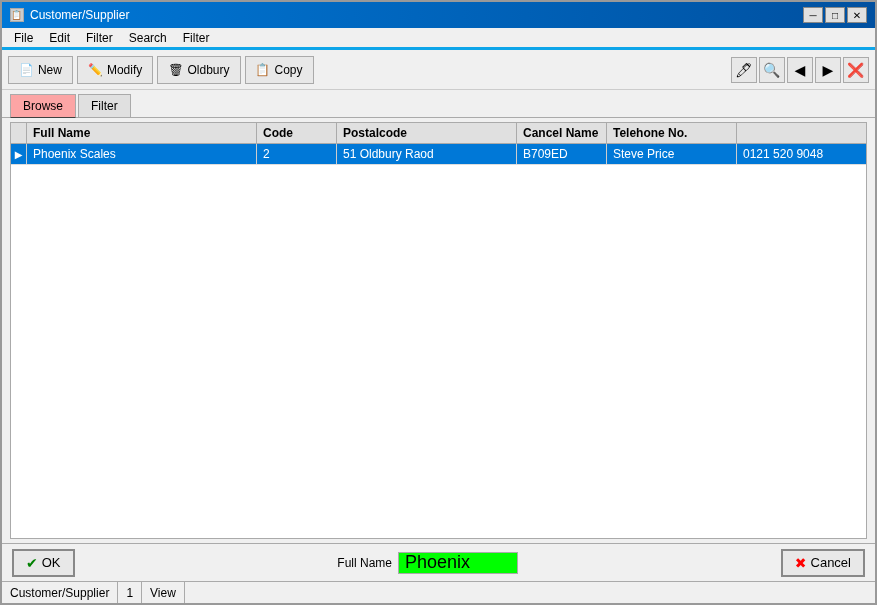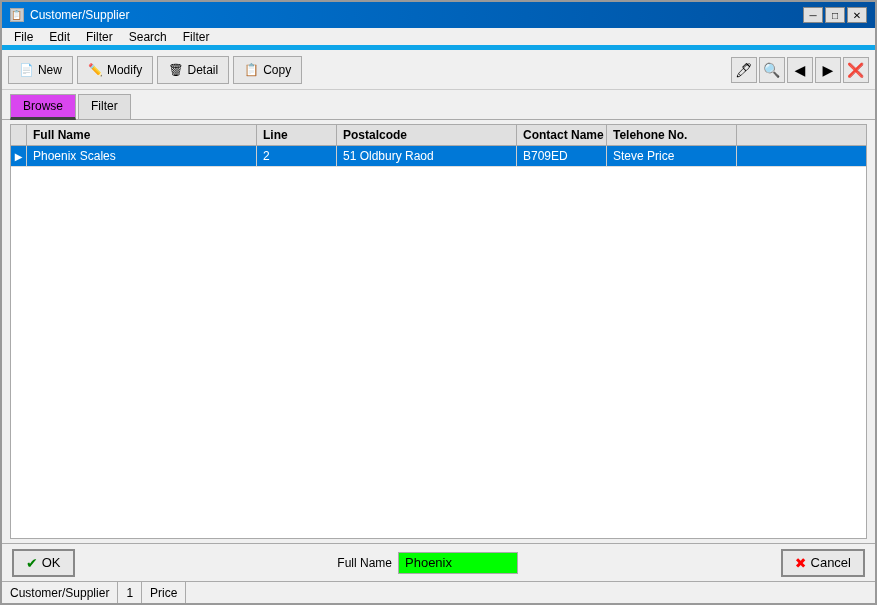--- a/index.html
+++ b/index.html
@@ -67,21 +67,21 @@
       cursor: pointer;
       display: flex;
       align-items: center;
       justify-content: center;
       font-size: 10px;
       color: #000;
     }
 
     .menu-bar {
       background: #f0f0f0;
-      border-bottom: 5px solid #0ea5e9;
+      border-bottom: 3px solid #0ea5e9;
       display: flex;
       align-items: center;
       height: 22px;
       padding: 0 4px;
       flex-shrink: 0;
     }
 
     .menu-item {
       padding: 2px 8px;
       cursor: pointer;
@@ -144,22 +144,22 @@
       padding: 4px 12px;
       border: 1px solid #aaa;
       border-bottom: none;
       cursor: pointer;
       background: #e0e0e0;
       font-size: 12px;
       margin-right: 2px;
     }
 
     .tab.active {
-      background: #d946ef;
-      border-bottom: 3px solid #404040;
+      background: #fca5a5;
+      border-bottom: 1px solid #404040;
       margin-bottom: -1px;
       z-index: 1;
     }
 
     .content-area {
       flex: 1;
       background: white;
       border: 1px solid #aaa;
       margin: 4px 8px;
       overflow: hidden;
@@ -267,21 +267,21 @@
       display: flex;
       align-items: center;
       gap: 6px;
       font-size: 12px;
     }
 
     .fullname-input {
       background: #00ff00;
       border: 1px solid #aaa;
       padding: 3px 6px;
-      font-size: 13px;
+      font-size: 18px;
       width: 120px;
       height: 22px;
     }
 
     .bottom-status-bar {
       background: #f0f0f0;
       border-top: 1px solid #aaa;
       display: flex;
       align-items: center;
       height: 22px;
@@ -329,21 +329,21 @@
     <button class="toolbar-btn">
       <span>📄</span>
       <span>New</span>
     </button>
     <button class="toolbar-btn">
       <span>✏️</span>
       <span>Modify</span>
     </button>
     <button class="toolbar-btn">
       <span>🗑</span>
-      <span>Detail</span>
+      <span>Oldbury</span>
     </button>
     <button class="toolbar-btn">
       <span>📋</span>
       <span>Copy</span>
     </button>
     <div class="toolbar-separator"></div>
     <div class="toolbar-right">
       <button class="toolbar-icon-btn">🖊</button>
       <button class="toolbar-icon-btn">🔍</button>
       <button class="toolbar-icon-btn">◀</button>
@@ -355,35 +355,36 @@
   <div class="tab-bar">
     <div class="tab active">Browse</div>
     <div class="tab">Filter</div>
   </div>
 
   <div class="content-area">
 
     <div class="table-header">
       <div class="th"></div>
       <div class="th">Full Name</div>
-      <div class="th">Line</div>
+      <div class="th">Code</div>
       <div class="th">Postalcode</div>
-      <div class="th">Contact Name</div>
+      <div class="th">Cancel Name</div>
       <div class="th">Telehone No.</div>
 
     </div>
 
     <div class="table-body">
       <div class="table-row selected">
         <div class="td row-indicator">▶</div>
         <div class="td">Phoenix Scales</div>
         <div class="td">2</div>
         <div class="td">51 Oldbury Raod</div>
         <div class="td">B709ED</div>
         <div class="td">Steve Price</div>
+        <div class="td">0121 520 9048</div>
 
       </div>
     </div>
   </div>
 
   <div class="status-bar">
     <div class="status-bar-left">
       <button class="ok-btn">
         <span class="checkmark">✔</span>
         <span>OK</span>
@@ -397,15 +398,15 @@
       <button class="cancel-btn">
         <span class="crossmark">✖</span>
         <span>Cancel</span>
       </button>
     </div>
   </div>
 
   <div class="bottom-status-bar">
     <div class="bottom-status-section">Customer/Supplier</div>
     <div class="bottom-status-section">1</div>
-    <div class="bottom-status-section">Price</div>
+    <div class="bottom-status-section">View</div>
   </div>
 </div>
 
 </body></html>

